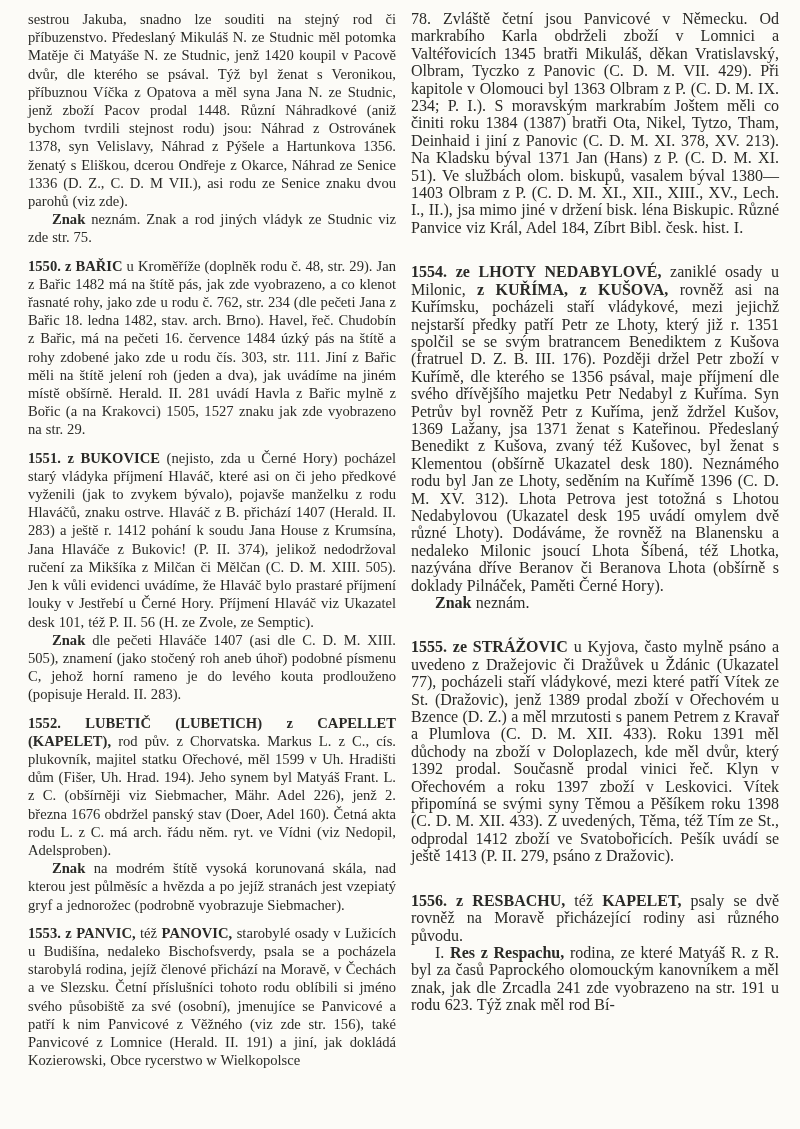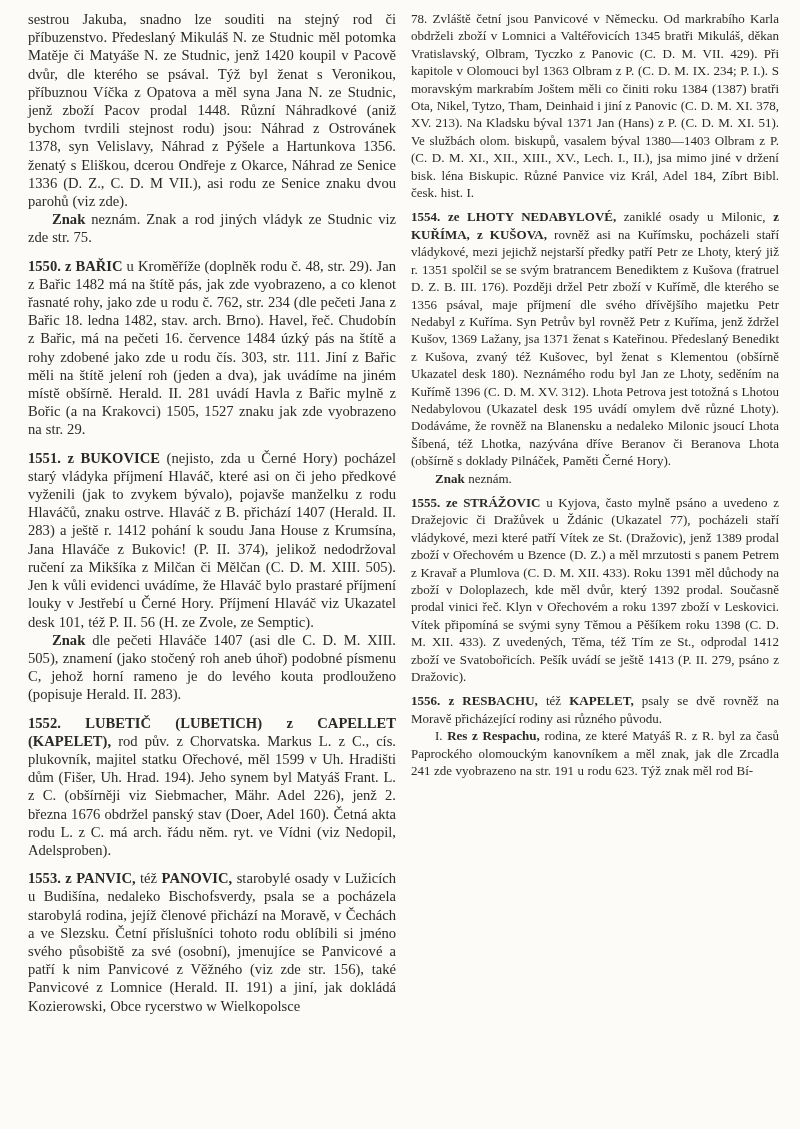--- a/index.html
+++ b/index.html
@@ -2,39 +2,40 @@
 <html lang="cs" style="--paper: #fcfbf7; --ink: #2a2a27;"><head>
 <meta charset="utf-8">
 <style>
   html,body{margin:0;padding:0;}
   body{width:800px;height:1129px;background:#f4f3ef;font-family:"Liberation Serif","DejaVu Serif",serif;}
   .page{position:relative;width:800px;height:1129px;background:var(--paper,#fcfbf7);overflow:hidden;box-sizing:border-box;}
   .columns{display:flex;gap:15px;padding:10px 22px 0 28px;box-sizing:border-box;}
   .col{width:368px;flex:0 0 368px;}
   .col p{margin:0;text-align:justify;color:var(--ink,#2a2a27);word-spacing:0.02em;}
   .col-left p{font-size:14.6px;line-height:18.2px;}
-  .col-right p{font-size:13px;line-height:17.4px;}
+  .col-right p{font-size:16px;line-height:17.4px;}
   p.indent{text-indent:24px;}
   p.section{margin-top:10px;}
-  .col-right p.section{margin-top:7px;}
+  .col-right p.section{margin-top:27px;}
   .col p .b{font-weight:700;}
   .page-number{position:absolute;left:0;right:0;bottom:10px;text-align:center;font-size:16.5px;color:var(--ink,#2a2a27);letter-spacing:1px;}
 </style>
 </head>
 <body>
 
 <div class="page">
   <div class="columns">
     <div class="col col-left" id="col-left">
         <p class="flush"><span>sestrou Jakuba, snadno lze souditi na stejný rod či příbuzenstvo. Předeslaný Mikuláš N. ze Studnic měl potomka Matěje či Matyáše N. ze Studnic, jenž 1420 koupil v Pacově dvůr, dle kterého se psával. Týž byl ženat s Veronikou, příbuznou Víčka z Opatova a měl syna Jana N. ze Studnic, jenž zboží Pacov prodal 1448. Různí Náhradkové (aniž bychom tvrdili stejnost rodu) jsou: Náhrad z Ostrovánek 1378, syn Velislavy, Náhrad z Pýšele a Hartunkova 1356. ženatý s Eliškou, dcerou Ondřeje z Okarce, Náhrad ze Senice 1336 (D. Z., C. D. M VII.), asi rodu ze Senice znaku dvou parohů (viz zde).</span></p>
         <p class="indent"><span class="b">Znak</span><span> neznám. Znak a rod jiných vládyk ze Studnic viz zde str. 75.</span></p>
         <p class="section"><span class="b">1550. z BAŘIC</span><span> u Kroměříže (doplněk rodu č. 48, str. 29). Jan z Bařic 1482 má na štítě pás, jak zde vyobrazeno, a co klenot řasnaté rohy, jako zde u rodu č. 762, str. 234 (dle pečeti Jana z Bařic 18. ledna 1482, stav. arch. Brno). Havel, řeč. Chudobín z Bařic, má na pečeti 16. července 1484 úzký pás na štítě a rohy zdobené jako zde u rodu čís. 303, str. 111. Jiní z Bařic měli na štítě jelení roh (jeden a dva), jak uvádíme na jiném místě obšírně. Herald. II. 281 uvádí Havla z Bařic mylně z Bořic (a na Krakovci) 1505, 1527 znaku jak zde vyobrazeno na str. 29.</span></p>
         <p class="section"><span class="b">1551. z BUKOVICE</span><span> (nejisto, zda u Černé Hory) pocházel starý vládyka příjmení Hlaváč, které asi on či jeho předkové vyženili (jak to zvykem bývalo), pojavše manželku z rodu Hlaváčů, znaku ostrve. Hlaváč z B. přichází 1407 (Herald. II. 283) a ještě r. 1412 pohání k soudu Jana House z Krumsína, Jana Hlaváče z Bukovic! (P. II. 374), jelikož nedodržoval ručení za Mikšíka z Milčan či Mělčan (C. D. M. XIII. 505). Jen k vůli evidenci uvádíme, že Hlaváč bylo prastaré příjmení louky v Jestřebí u Černé Hory. Příjmení Hlaváč viz Ukazatel desk 101, též P. II. 56 (H. ze Zvole, ze Semptic).</span></p>
         <p class="indent"><span class="b">Znak</span><span> dle pečeti Hlaváče 1407 (asi dle C. D. M. XIII. 505), znamení (jako stočený roh aneb úhoř) podobné písmenu C, jehož horní rameno je do levého kouta prodlouženo (popisuje Herald. II. 283).</span></p>
         <p class="section"><span class="b">1552. LUBETIČ (LUBETICH) z CAPELLET (KAPELET),</span><span> rod pův. z Chorvatska. Markus L. z C., cís. plukovník, majitel statku Ořechové, měl 1599 v Uh. Hradišti dům (Fišer, Uh. Hrad. 194). Jeho synem byl Matyáš Frant. L. z C. (obšírněji viz Siebmacher, Mähr. Adel 226), jenž 2. března 1676 obdržel panský stav (Doer, Adel 160). Četná akta rodu L. z C. má arch. řádu něm. ryt. ve Vídni (viz Nedopil, Adelsproben).</span></p>
+        <p class="indent"><span class="b">Znak</span><span> na modrém štítě vysoká korunovaná skála, nad kterou jest půlměsíc a hvězda a po jejíž stranách jest vzepiatý gryf a jednorožec (podrobně vyobrazuje Siebmacher).</span></p>
         <p class="section"><span class="b">1553. z PANVIC,</span><span> též </span><span class="b">PANOVIC,</span><span> starobylé osady v Lužicích u Budišína, nedaleko Bischofsverdy, psala se a pocházela starobylá rodina, jejíž členové přichází na Moravě, v Čechách a ve Slezsku. Četní příslušníci tohoto rodu oblíbili si jméno svého působiště za své (osobní), jmenujíce se Panvicové a patří k nim Panvicové z Věžného (viz zde str. 156), také Panvicové z Lomnice (Herald. II. 191) a jiní, jak dokládá Kozierowski, Obce rycerstwo w Wielkopolsce</span></p>
       </div>
     <div class="col col-right" id="col-right">
         <p class="flush"><span>78. Zvláště četní jsou Panvicové v Německu. Od markrabího Karla obdrželi zboží v Lomnici a Valtéřovicích 1345 bratři Mikuláš, děkan Vratislavský, Olbram, Tyczko z Panovic (C. D. M. VII. 429). Při kapitole v Olomouci byl 1363 Olbram z P. (C. D. M. IX. 234; P. I.). S moravským markrabím Joštem měli co činiti roku 1384 (1387) bratři Ota, Nikel, Tytzo, Tham, Deinhaid i jiní z Panovic (C. D. M. XI. 378, XV. 213). Na Kladsku býval 1371 Jan (Hans) z P. (C. D. M. XI. 51). Ve službách olom. biskupů, vasalem býval 1380—1403 Olbram z P. (C. D. M. XI., XII., XIII., XV., Lech. I., II.), jsa mimo jiné v držení bisk. léna Biskupic. Různé Panvice viz Král, Adel 184, Zíbrt Bibl. česk. hist. I.</span></p>
         <p class="section"><span class="b">1554. ze LHOTY NEDABYLOVÉ,</span><span> zaniklé osady u Milonic, </span><span class="b">z KUŘÍMA, z KUŠOVA,</span><span> rovněž asi na Kuřímsku, pocházeli staří vládykové, mezi jejichž nejstarší předky patří Petr ze Lhoty, který již r. 1351 spolčil se se svým bratrancem Benediktem z Kušova (fratruel D. Z. B. III. 176). Později držel Petr zboží v Kuřímě, dle kterého se 1356 psával, maje příjmení dle svého dřívějšího majetku Petr Nedabyl z Kuříma. Syn Petrův byl rovněž Petr z Kuříma, jenž ždržel Kušov, 1369 Lažany, jsa 1371 ženat s Kateřinou. Předeslaný Benedikt z Kušova, zvaný též Kušovec, byl ženat s Klementou (obšírně Ukazatel desk 180). Neznámého rodu byl Jan ze Lhoty, seděním na Kuřímě 1396 (C. D. M. XV. 312). Lhota Petrova jest totožná s Lhotou Nedabylovou (Ukazatel desk 195 uvádí omylem dvě různé Lhoty). Dodáváme, že rovněž na Blanensku a nedaleko Milonic jsoucí Lhota Šíbená, též Lhotka, nazývána dříve Beranov či Beranova Lhota (obšírně s doklady Pilnáček, Paměti Černé Hory).</span></p>
         <p class="indent"><span class="b">Znak</span><span> neznám.</span></p>
         <p class="section"><span class="b">1555. ze STRÁŽOVIC</span><span> u Kyjova, často mylně psáno a uvedeno z Dražejovic či Dražůvek u Ždánic (Ukazatel 77), pocházeli staří vládykové, mezi které patří Vítek ze St. (Dražovic), jenž 1389 prodal zboží v Ořechovém u Bzence (D. Z.) a měl mrzutosti s panem Petrem z Kravař a Plumlova (C. D. M. XII. 433). Roku 1391 měl důchody na zboží v Doloplazech, kde měl dvůr, který 1392 prodal. Současně prodal vinici řeč. Klyn v Ořechovém a roku 1397 zboží v Leskovici. Vítek připomíná se svými syny Těmou a Pěšíkem roku 1398 (C. D. M. XII. 433). Z uvedených, Těma, též Tím ze St., odprodal 1412 zboží ve Svatobořicích. Pešík uvádí se ještě 1413 (P. II. 279, psáno z Dražovic).</span></p>
         <p class="section"><span class="b">1556. z RESBACHU,</span><span> též </span><span class="b">KAPELET,</span><span> psaly se dvě rovněž na Moravě přicházející rodiny asi různého původu.</span></p>
         <p class="indent"><span>I. </span><span class="b">Res z Respachu,</span><span> rodina, ze které Matyáš R. z R. byl za časů Paprockého olomouckým kanovníkem a měl znak, jak dle Zrcadla 241 zde vyobrazeno na str. 191 u rodu 623. Týž znak měl rod Bí-</span></p>
       </div>

